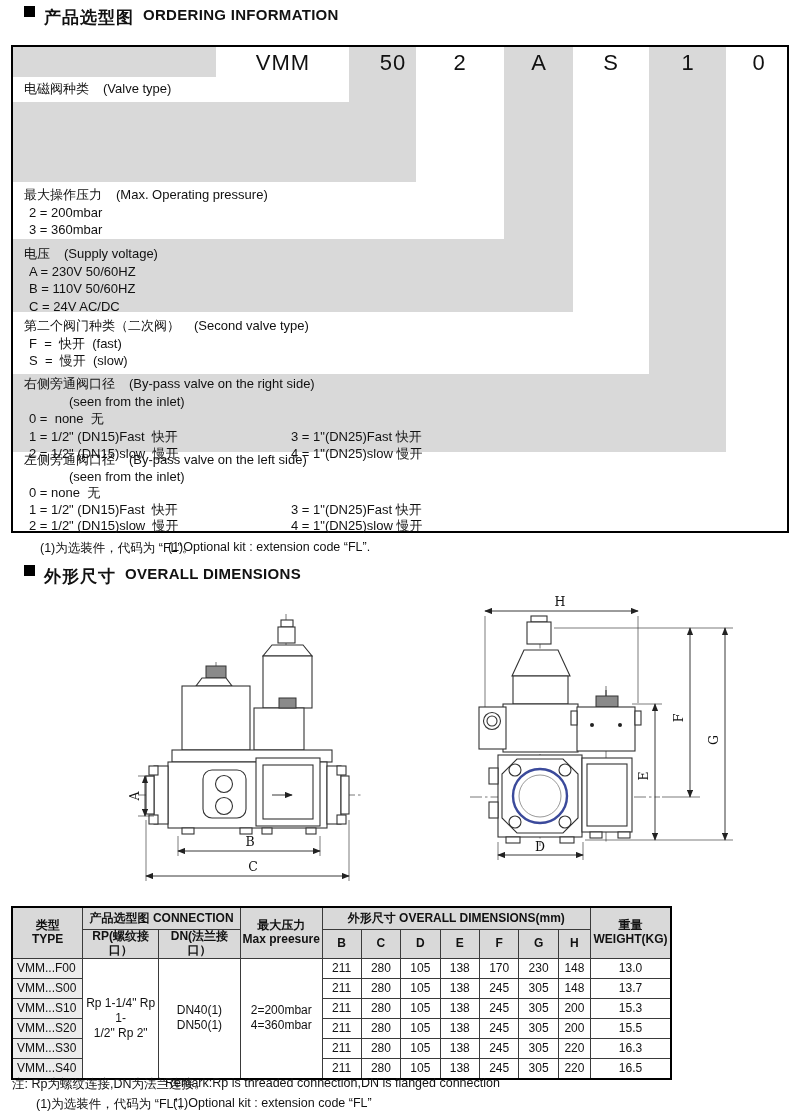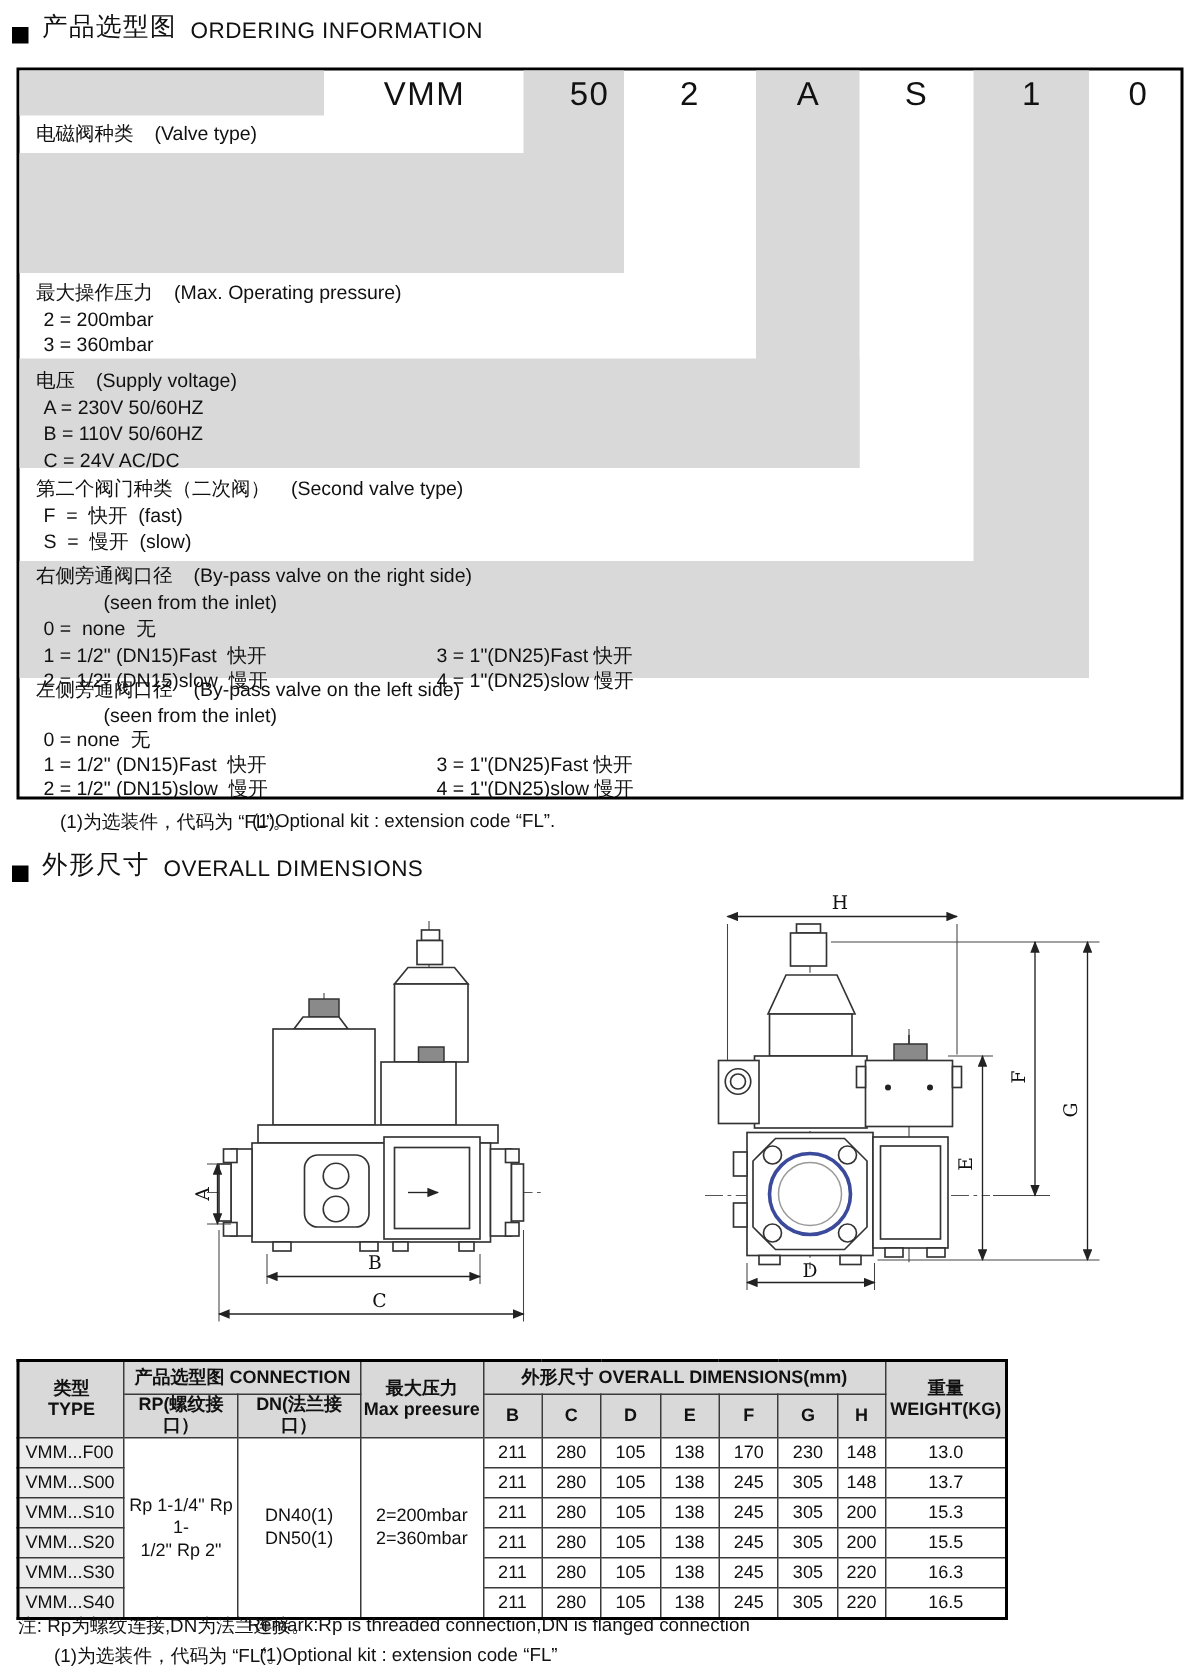--- a/index.html
+++ b/index.html
@@ -1,20 +1,20 @@
 <!DOCTYPE html>
 <html><head>
 <meta charset="utf-8">
 <style>
   html,body{margin:0;padding:0}
   body{width:800px;height:1114px;position:relative;background:#fff;color:#111;
        font-family:"Liberation Sans","DejaVu Sans",sans-serif;overflow:hidden}
 
   
-  .sec-title{position:absolute;left:8px;display:flex;align-items:flex-end;gap:9px;font-weight:normal}
+  .sec-title{position:absolute;left:24px;display:flex;align-items:flex-start;gap:9px;font-weight:bold}
   .sq{width:11px;height:11px;background:#000;display:inline-block}
   .zh-t{font-size:17px;letter-spacing:1px}
   .en-t{font-size:15px;letter-spacing:.3px}
 
   
   #ordering-table{position:absolute;left:11px;top:45px;width:778px;height:488px;
                   border:2px solid #000;background:#fff;box-sizing:border-box}
   .band{position:absolute;background:#d9d9d9}
   .code-cell{position:absolute;top:3px;font-size:22px;transform:translateX(-50%);letter-spacing:1px}
   .ord-row{position:absolute;left:11px;right:8px;font-size:13px;line-height:17.5px}
@@ -326,21 +326,21 @@
         <td class="merged" rowspan="6">
           <div>Rp 1-1/4"  Rp 1-</div>
           <div>1/2"  Rp 2"</div>
         </td>
         <td class="merged" rowspan="6">
           <div>DN40(1)</div>
           <div>DN50(1)</div>
         </td>
         <td class="merged" rowspan="6">
           <div>2=200mbar</div>
-          <div>2=360mbar</div>
+          <div>4=360mbar</div>
         </td>
         <td>211</td>
         <td>280</td>
         <td>105</td>
         <td>138</td>
         <td>170</td>
         <td>230</td>
         <td>148</td>
         <td>13.0</td>
       </tr>

